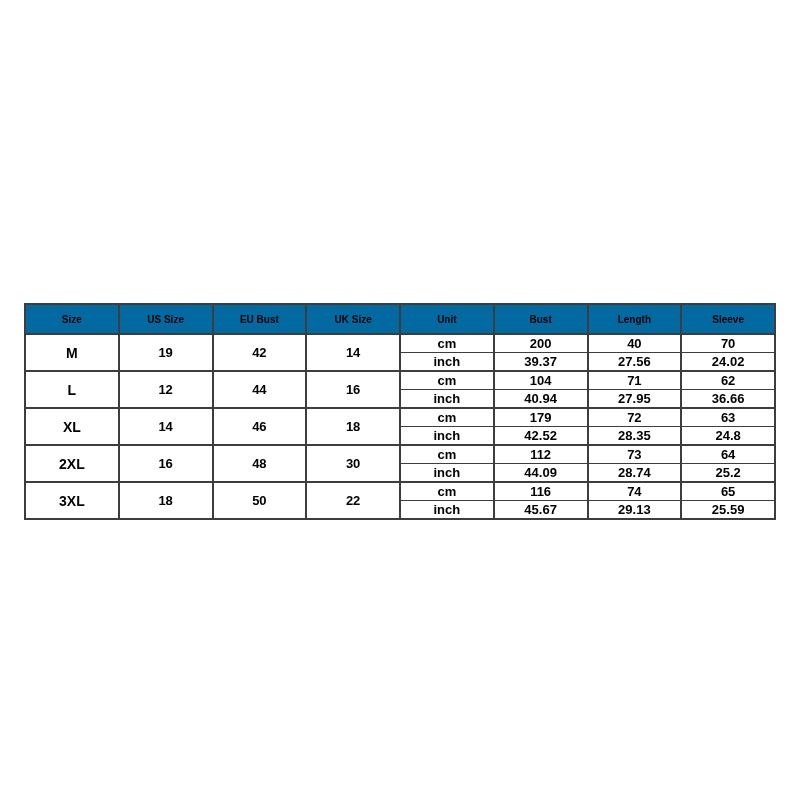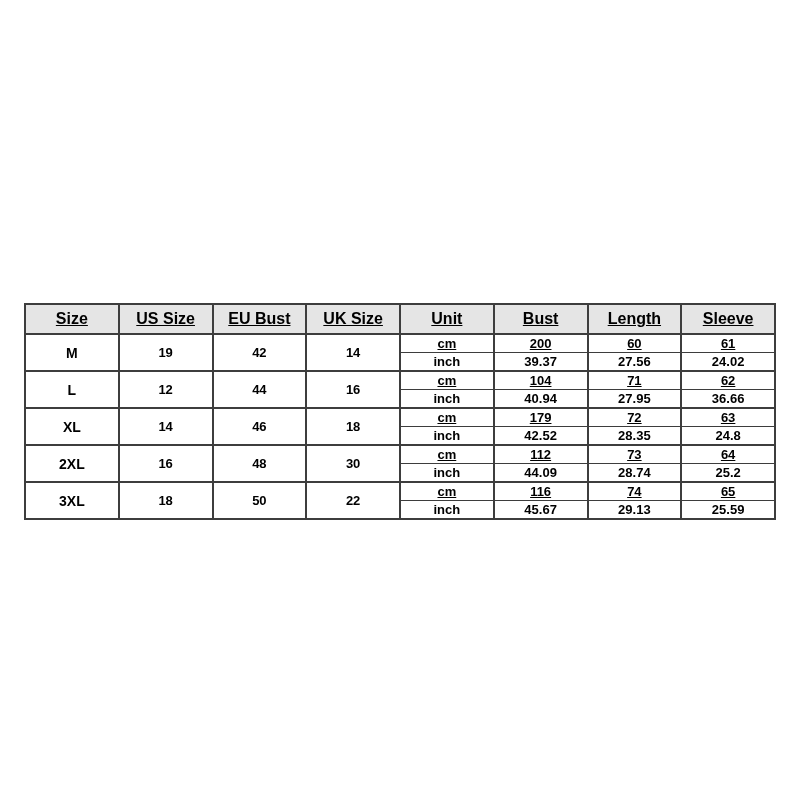--- a/index.html
+++ b/index.html
@@ -27,34 +27,32 @@
     border: 2px solid #3d3d3d;
     text-align: center;
     vertical-align: middle;
     font-weight: bold;
     color: #000000;
     padding: 0;
     overflow: hidden;
     white-space: nowrap;
   }
   table.size-chart th {
-    background: #e5e5e5;
+    background: #0369a1;
     height: 28px;
-    font-size: 16px;
-    text-decoration: underline;
+    font-size: 10px;
   }
   table.size-chart td {
     background: #ffffff;
     height: 17px;
     font-size: 13px;
   }
   
   table.size-chart td.cm-cell {
     border-bottom-width: 1px;
-    text-decoration: underline;
   }
   table.size-chart td.inch-cell {
     border-top-width: 1px;
     margin-top: 40px;
   }
   table.size-chart td.size-cell {
     font-size: 14px;
   }
 </style>
 </head>
@@ -76,22 +74,22 @@
     </thead>
     <tbody>
 
       <tr>
         <td rowspan="2" class="size-cell">M</td>
         <td rowspan="2">19</td>
         <td rowspan="2">42</td>
         <td rowspan="2">14</td>
         <td class="cm-cell">cm</td>
         <td class="cm-cell">200</td>
-        <td class="cm-cell">60</td>
-        <td class="cm-cell">61</td>
+        <td class="cm-cell">40</td>
+        <td class="cm-cell">70</td>
       </tr>
       <tr>
         <td class="inch-cell">inch</td>
         <td class="inch-cell">39.37</td>
         <td class="inch-cell">27.56</td>
         <td class="inch-cell">24.02</td>
       </tr>
 
       <tr>
         <td rowspan="2" class="size-cell">L</td>

